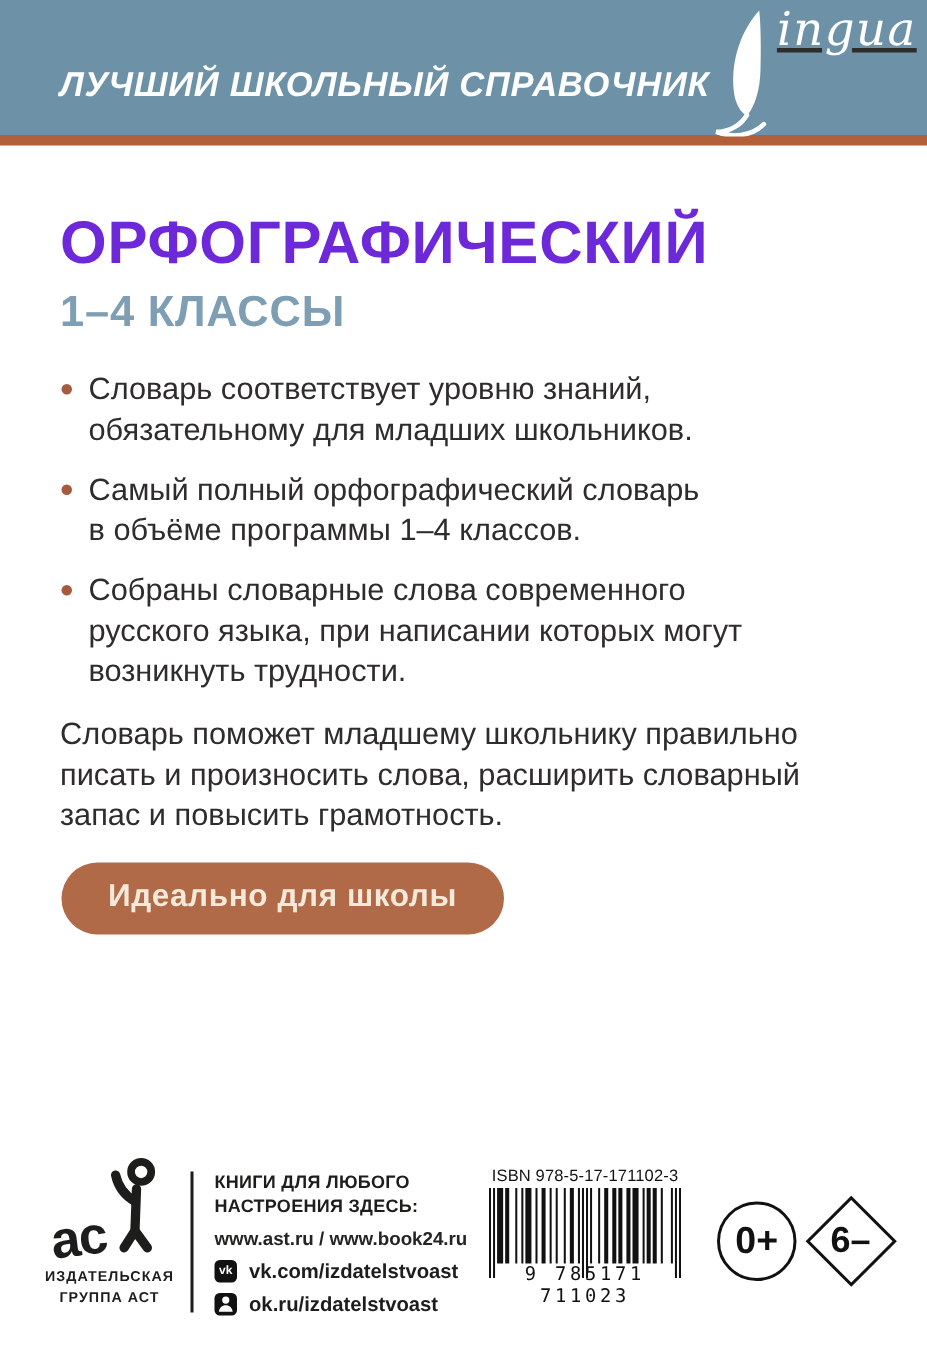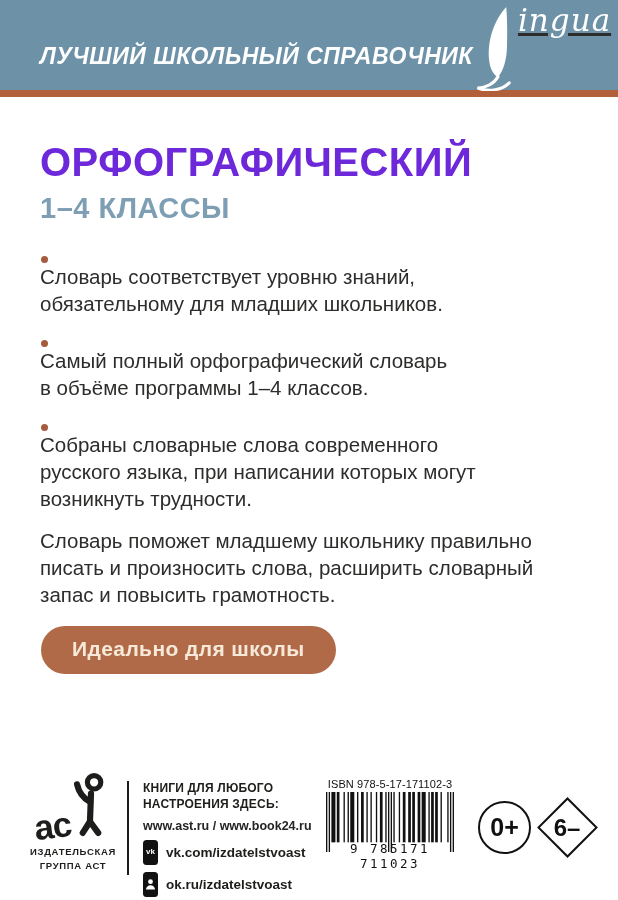--- a/index.html
+++ b/index.html
@@ -31,21 +31,21 @@
   .content { padding:0 40px; }
   .title {
     color:#6d28d9; font-weight:bold; font-size:40px; line-height:1.16;
     margin-top:42px; letter-spacing:0.5px;
   }
   .subtitle {
     color:#7e9eb4; font-weight:bold; font-size:29px;
     margin-top:7px; letter-spacing:0.5px;
   }
   .bullets { margin-top:21px; list-style:none; }
-  .bullet { display:flex; margin-bottom:13px;flex-direction:column; }
+  .bullet { display:flex; margin-bottom:13px; }
   .bullet-dot {
     flex:none; width:7px; height:7px; border-radius:50%;
     background:#a65a3e; margin:10px 11px 0 1px;
   }
   .bullet-text, .paragraph {
     font-size:20.5px; line-height:27px; color:#2e2d2c; white-space:pre-line;
   }
   .paragraph { margin-top:15px; }
   .badge {
     display:inline-block; margin:18px 0 0 1px;
@@ -63,21 +63,21 @@
     transform:rotate(-7deg); letter-spacing:-1px;
   }
   .ast-caption { font-size:9.5px; font-weight:bold; letter-spacing:0.7px; line-height:1.5; color:#1d1d1b; margin-top:4px; }
   .footer-divider { position:absolute; left:127px; top:6px; width:2px; height:94px; background:#1d1d1b; }
 
   .promo-block { position:absolute; left:143px; top:6px; }
   .promo-bold { font-size:12px; font-weight:bold; line-height:1.33; letter-spacing:0.2px; color:#1d1d1b; }
   .websites { font-size:12.5px; font-weight:bold; color:#242423; margin-top:6px; }
   .social-row { display:flex; align-items:center; margin-top:7px; font-size:13.5px; font-weight:bold; color:#1d1d1b; }
   .social-icon {
-    width:15px; height:25px; background:#111; border-radius:3.5px;
+    width:15px; height:15px; background:#111; border-radius:3.5px;
     display:flex; align-items:center; justify-content:center;
     margin-right:8px; flex:none;
   }
   .social-icon span { color:#fff; font-size:8px; font-weight:bold; line-height:1; }
 
   .barcode-block { position:absolute; left:320px; top:3px; width:140px; text-align:center; }
   .isbn { font-size:11px; color:#111; letter-spacing:0.1px; }
   .bars { margin-top:2px; }
   .bars svg { display:block; margin:0 auto; }
   .barcode-digits {

